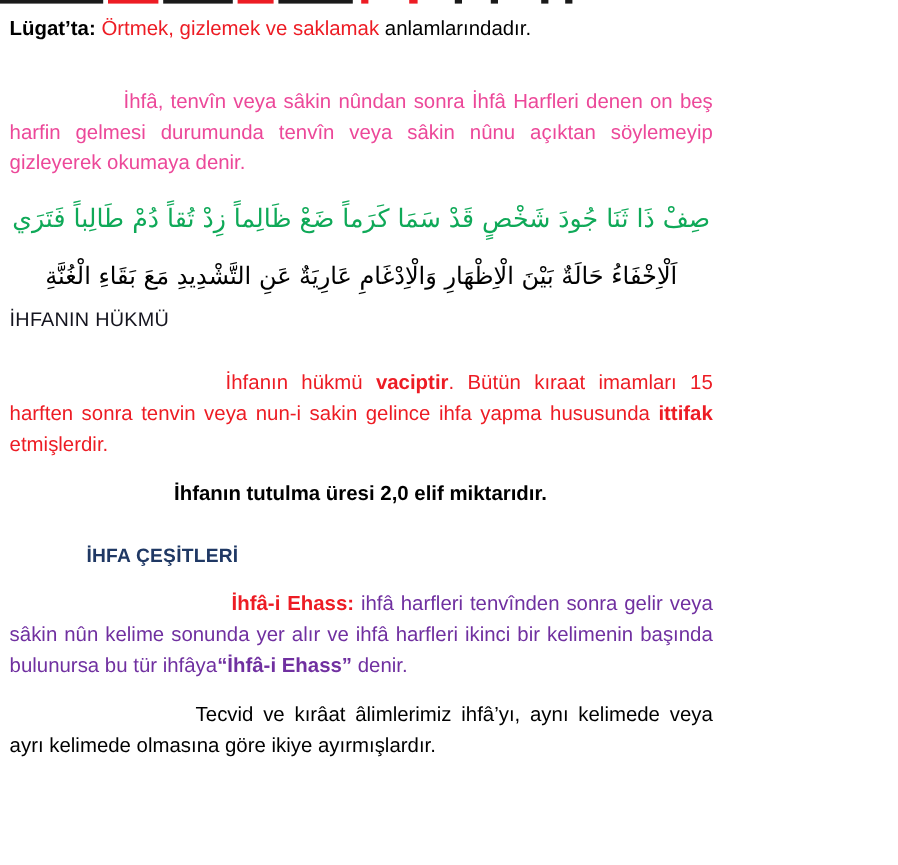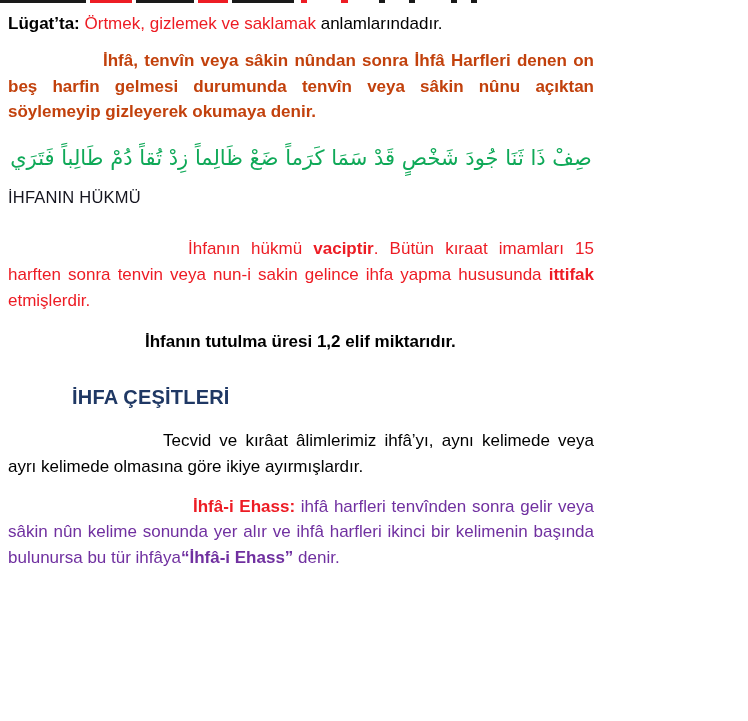--- a/index.html
+++ b/index.html
@@ -23,22 +23,22 @@
   .frag { position:absolute; top:0; height:3px; }
   .frag.black { background:#1a1a1a; }
   .frag.red   { background:#ed1c24; }
 
   p { margin:0; line-height:1.52; }
   .justify { text-align:justify; }
 
   .lugat-label { font-weight:bold; color:#000; }
   .red-text    { color:#ed1c24; }
   .def-para {
-    color:#c2410c; font-weight:bold;
-    text-indent:95px; margin-top:11px;
+    color:#ec4899; font-weight:normal;
+    text-indent:95px; margin-top:35px;
   }
   .arabic {
     direction:rtl; text-align:center;
     font-family:"DejaVu Sans", sans-serif;
   }
   .arabic-letters {
     color:#1c6fb5; font-weight:bold; font-size:20px;
     margin-top:16px; line-height:1.6;
   }
   .arabic-green {
@@ -60,21 +60,21 @@
   .hukum-para {
     color:#ed1c24;
     text-indent:180px; margin-top:26px;
   }
   .hukum-para b { font-weight:bold; }
   .duration-line {
     color:#000; font-weight:bold;
     margin-top:15px; padding-left:137px;
   }
   .h-navy {
-    color:#1f3864; font-weight:bold; font-size:20px;
+    color:#1f3864; font-weight:bold; font-size:16px;
     margin-top:27px; padding-left:64px; letter-spacing:0.2px;
   }
   .tecvid-para {
     color:#000000;
     text-indent:155px; margin-top:16px;
   }
   .ehass-para {
     color:#7030a0;
     text-indent:185px; margin-top:14px;
   }
@@ -100,27 +100,28 @@
     <span class="frag black" style="left:471px;width:6px"></span>
   </div>
 
   <p class="justify"><span class="lugat-label">Lügat’ta:</span><span class="red-text"> Örtmek, gizlemek ve saklamak</span><span> anlamlarındadır.</span></p>
 
   <p class="justify def-para">İhfâ, tenvîn veya sâkin nûndan sonra İhfâ Harfleri denen on beş harfin gelmesi durumunda tenvîn veya sâkin nûnu açıktan söylemeyip gizleyerek okumaya denir.</p>
 
 
   <p class="arabic arabic-green" dir="rtl">صِفْ ذَا ثَنَا جُودَ شَخْصٍ قَدْ سَمَا كَرَماً ضَعْ ظَالِماً زِدْ تُقاً دُمْ طَالِباً فَتَرَي</p>
 
+  <p class="arabic arabic-black" dir="rtl">اَلْاِخْفَاءُ حَالَةٌ بَيْنَ الْاِظْهَارِ وَالْاِدْغَامِ عَارِيَةٌ عَنِ التَّشْدِيدِ مَعَ بَقَاءِ الْغُنَّةِ</p>
 
 
   <p class="h-black">İHFANIN HÜKMÜ</p>
 
   <p class="justify hukum-para"><span>İhfanın hükmü </span><b>vaciptir</b><span>. Bütün kıraat imamları 15 harften sonra tenvin veya nun-i sakin gelince ihfa yapma hususunda </span><b>ittifak</b><span> etmişlerdir.</span></p>
 
-  <p class="duration-line">İhfanın tutulma üresi 1,2 elif  miktarıdır.</p>
+  <p class="duration-line">İhfanın tutulma üresi 2,0 elif  miktarıdır.</p>
 
   <p class="h-navy">İHFA ÇEŞİTLERİ</p>
 
+  <p class="justify ehass-para"><span class="ehass-label">İhfâ-i Ehass:</span><span> ihfâ harfleri tenvînden sonra gelir veya sâkin nûn kelime sonunda yer alır ve ihfâ harfleri ikinci bir kelimenin başında bulunursa bu tür ihfâya</span><span class="ehass-bold">“İhfâ-i Ehass”</span><span> denir.</span></p>
+
   <p class="justify tecvid-para">Tecvid ve kırâat âlimlerimiz ihfâ’yı, aynı kelimede veya ayrı kelimede olmasına göre ikiye ayırmışlardır.</p>
-
-  <p class="justify ehass-para"><span class="ehass-label">İhfâ-i Ehass:</span><span> ihfâ harfleri tenvînden sonra gelir veya sâkin nûn kelime sonunda yer alır ve ihfâ harfleri ikinci bir kelimenin başında bulunursa bu tür ihfâya</span><span class="ehass-bold">“İhfâ-i Ehass”</span><span> denir.</span></p>
 
 </div>
 
 </body></html>

